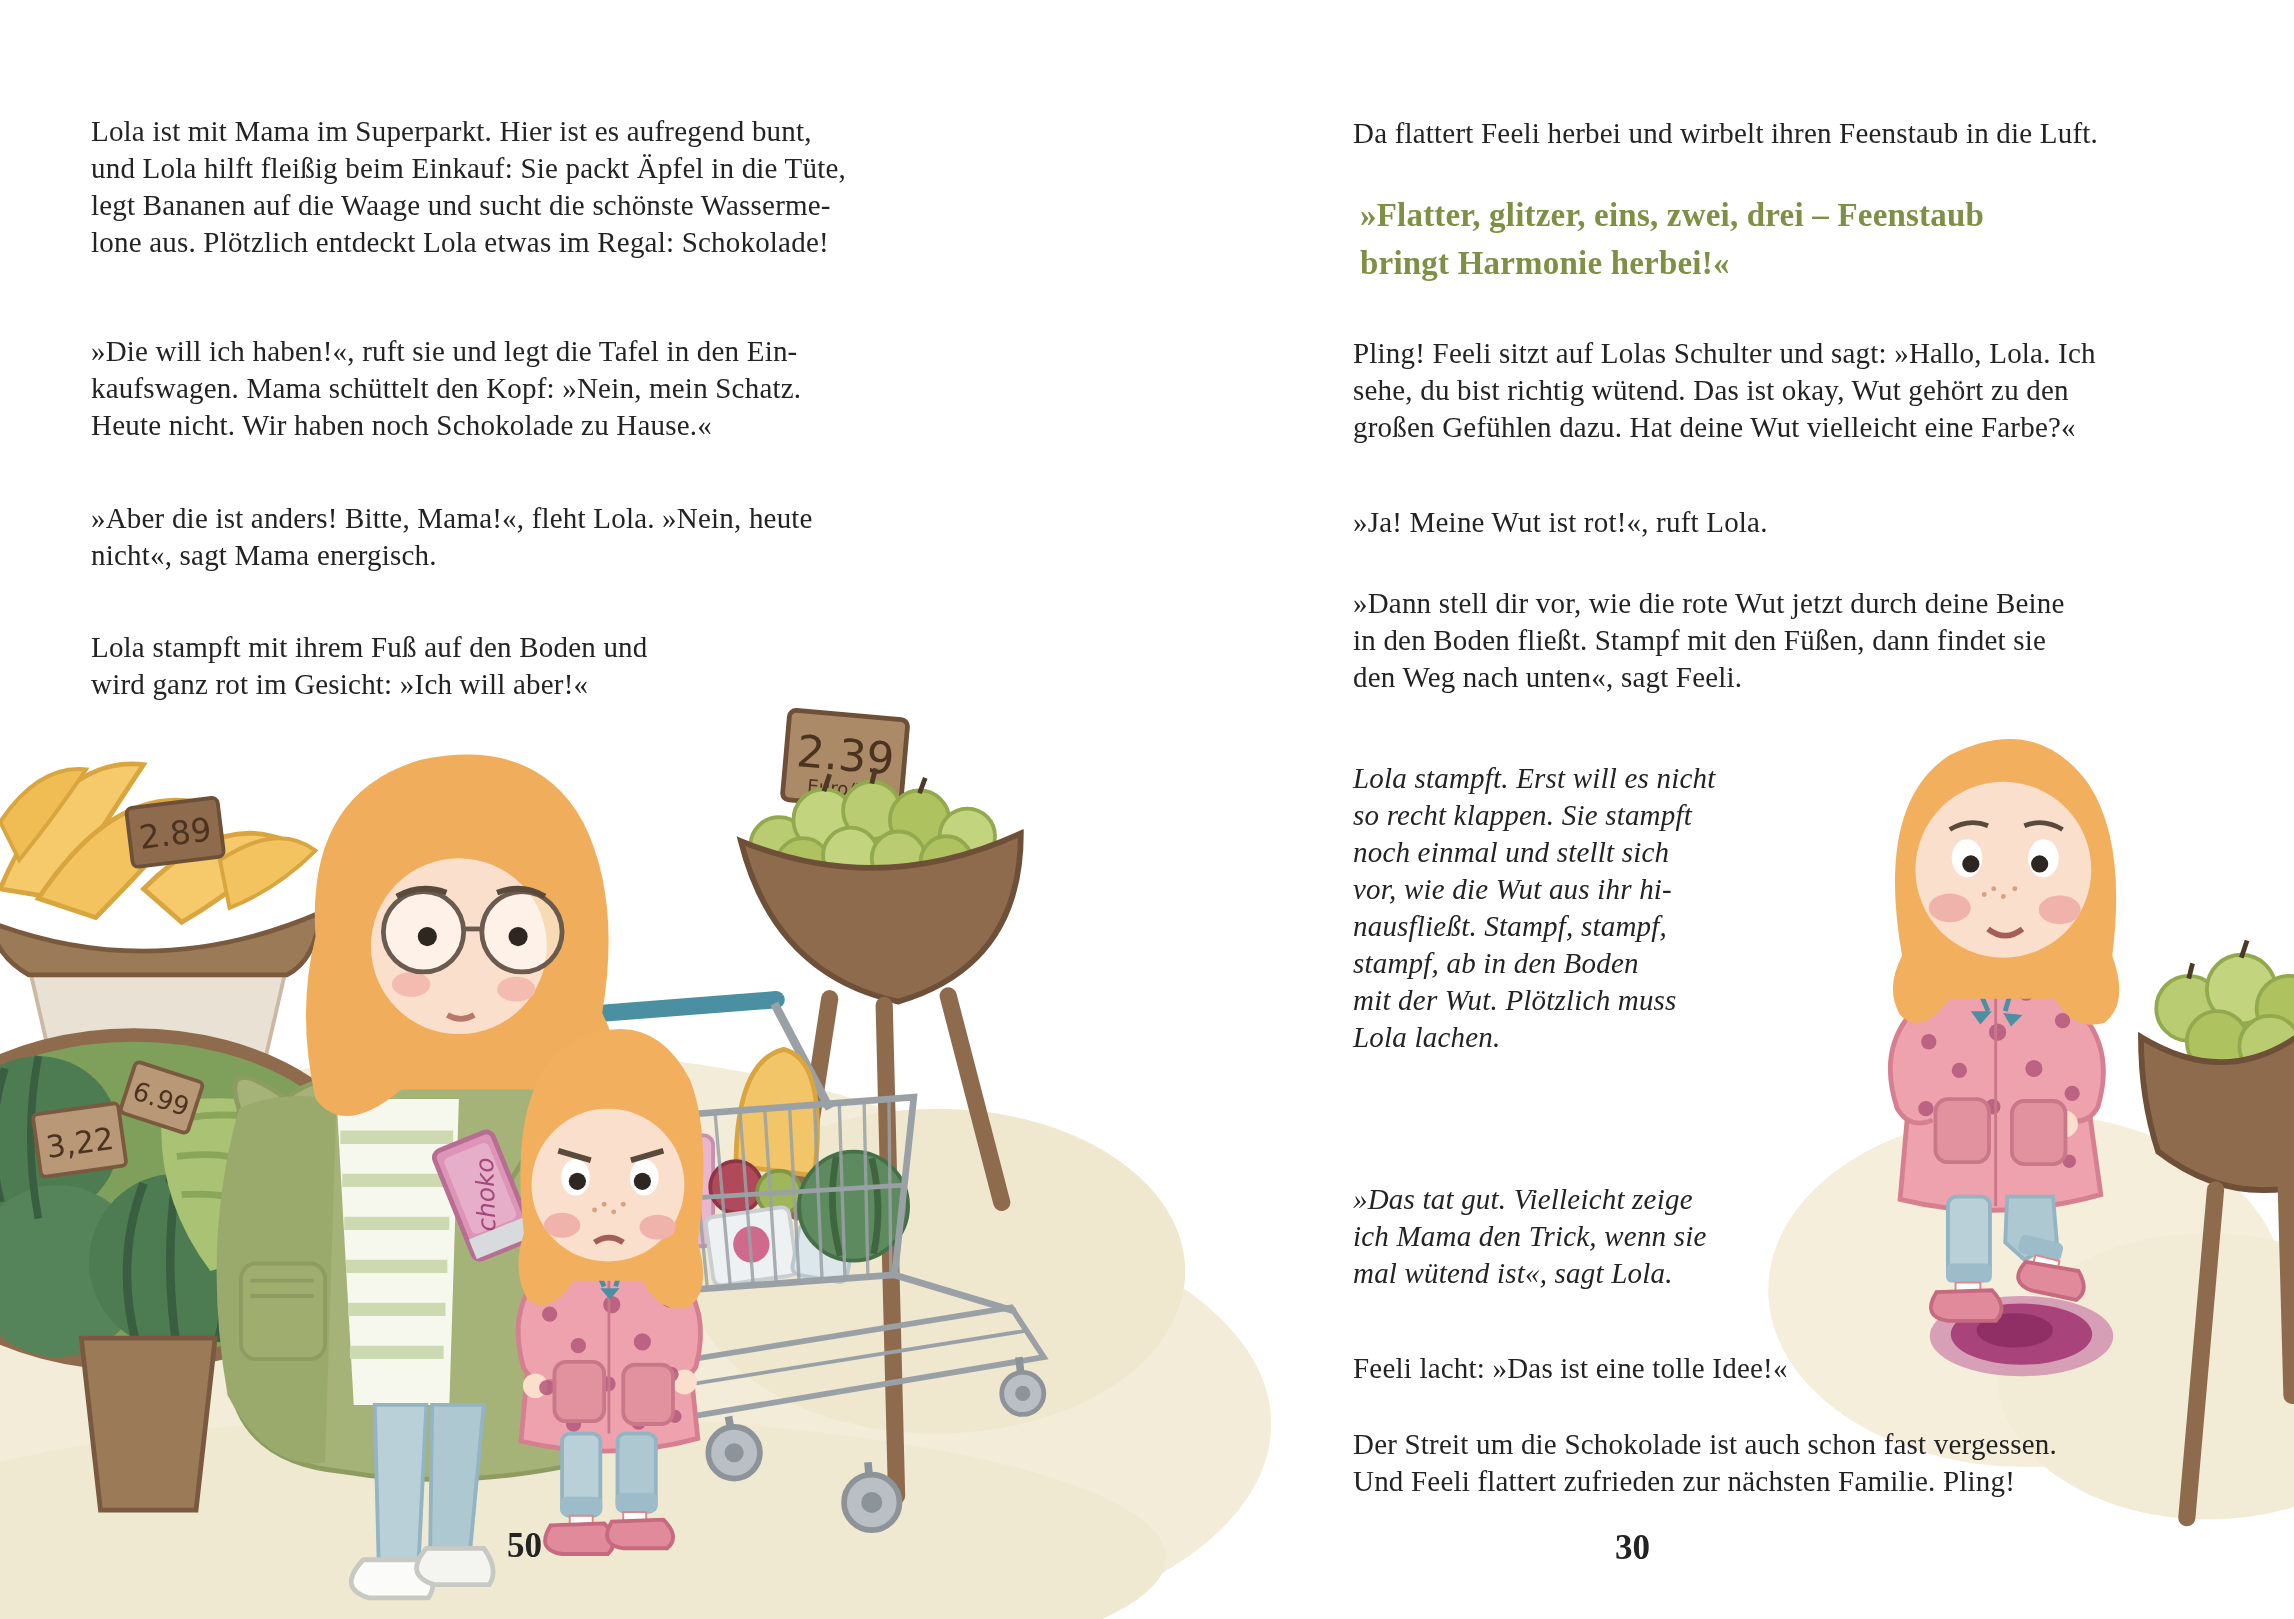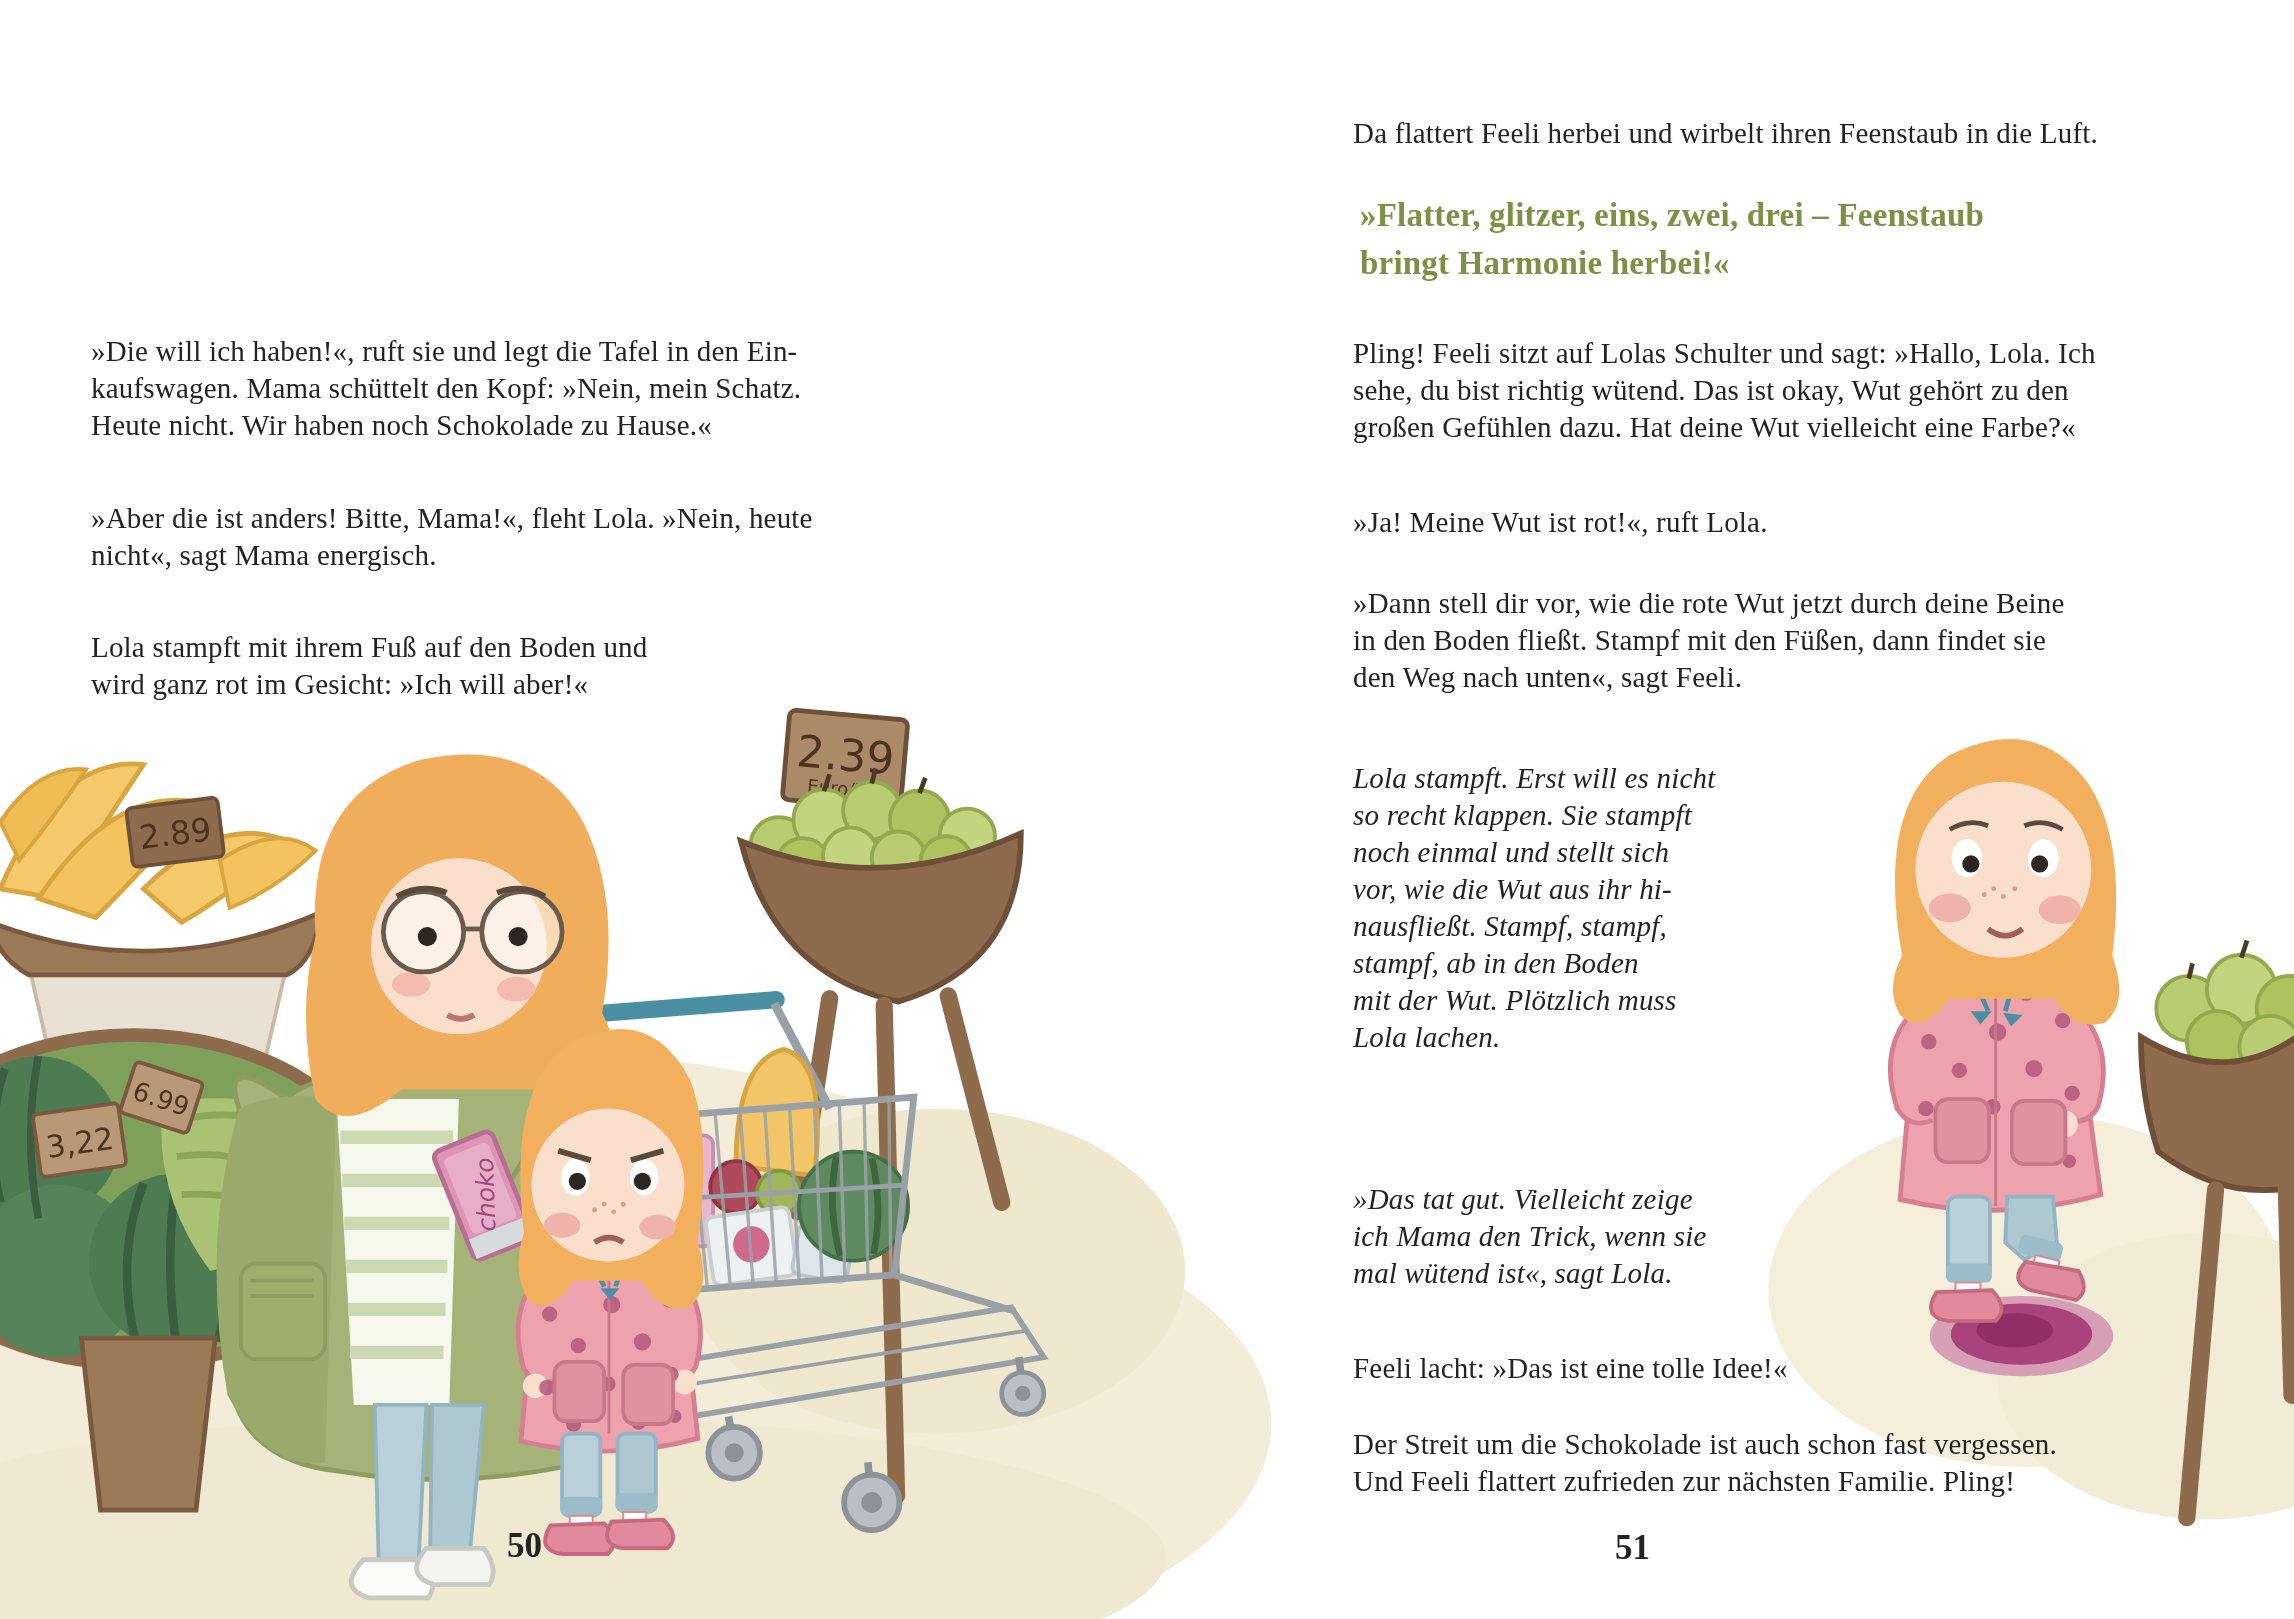--- a/index.html
+++ b/index.html
@@ -322,20 +322,24 @@
       <g fill="#d9a183">
         <circle cx="2076" cy="936" r="2.6"></circle>
             <circle cx="2086" cy="930" r="2.6"></circle>
             <circle cx="2096" cy="938" r="2.6"></circle>
         <circle cx="2108" cy="930" r="2.6"></circle>
       </g>
     </g>
   </g>
 </svg>
 
+  <div class="para left-col" style="top:113px">Lola ist mit Mama im Superparkt. Hier ist es aufregend bunt,
+und Lola hilft fleißig beim Einkauf: Sie packt Äpfel in die Tüte,
+legt Bananen auf die Waage und sucht die schönste Wasserme-
+lone aus. Plötzlich entdeckt Lola etwas im Regal: Schokolade!</div>
   <div class="para left-col" style="top:333px">»Die will ich haben!«, ruft sie und legt die Tafel in den Ein-
 kaufswagen. Mama schüttelt den Kopf: »Nein, mein Schatz.
 Heute nicht. Wir haben noch Schokolade zu Hause.«</div>
   <div class="para left-col" style="top:500px">»Aber die ist anders! Bitte, Mama!«, fleht Lola. »Nein, heute
 nicht«, sagt Mama energisch.</div>
   <div class="para left-col" style="top:629px">Lola stampft mit ihrem Fuß auf den Boden und
 wird ganz rot im Gesicht: »Ich will aber!«</div>
   <div class="pagenum" style="left:507px;top:1526px">50</div>
 
   <div class="para right-col" style="top:115px">Da flattert Feeli herbei und wirbelt ihren Feenstaub in die Luft.</div>
@@ -355,16 +359,16 @@
 nausfließt. Stampf, stampf,
 stampf, ab in den Boden
 mit der Wut. Plötzlich muss
 Lola lachen.</div>
   <div class="para right-col narrow" style="top:1181px">»Das tat gut. Vielleicht zeige
 ich Mama den Trick, wenn sie
 mal wütend ist«, sagt Lola.</div>
   <div class="para right-col" style="top:1350px">Feeli lacht: »Das ist eine tolle Idee!«</div>
   <div class="para right-col" style="top:1426px">Der Streit um die Schokolade ist auch schon fast vergessen.
 Und Feeli flattert zufrieden zur nächsten Familie. Pling!</div>
-  <div class="pagenum" style="left:1615px;top:1528px">51</div>
+  <div class="pagenum" style="left:1615px;top:1528px">30</div>
 
 </div>
 
 
 </body></html>

